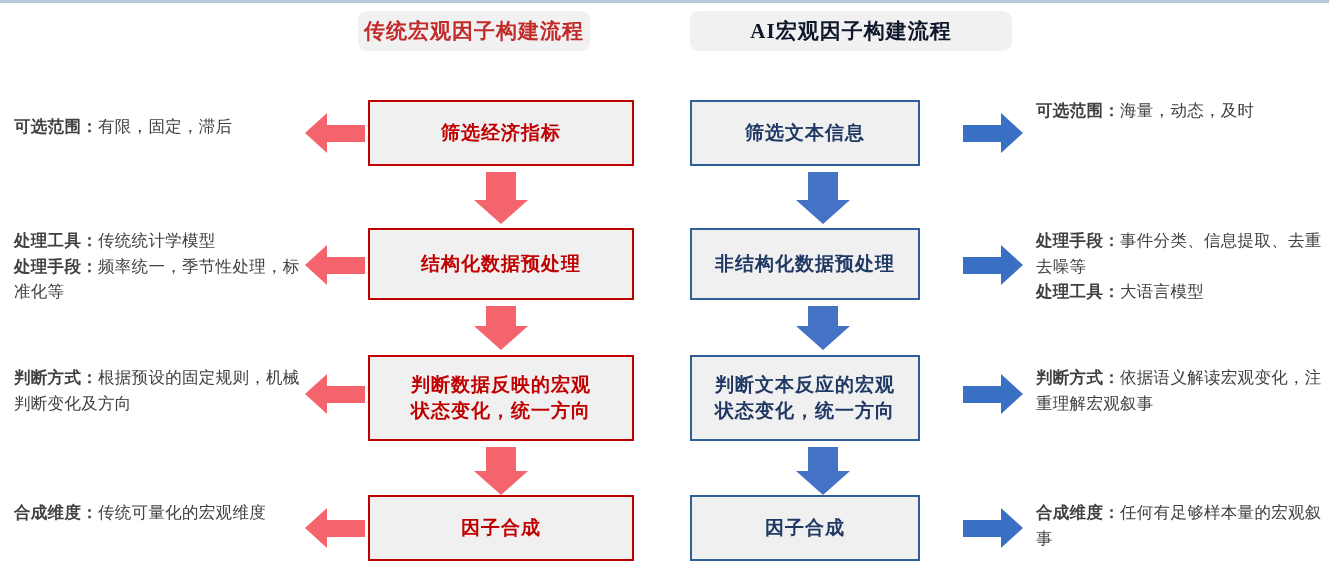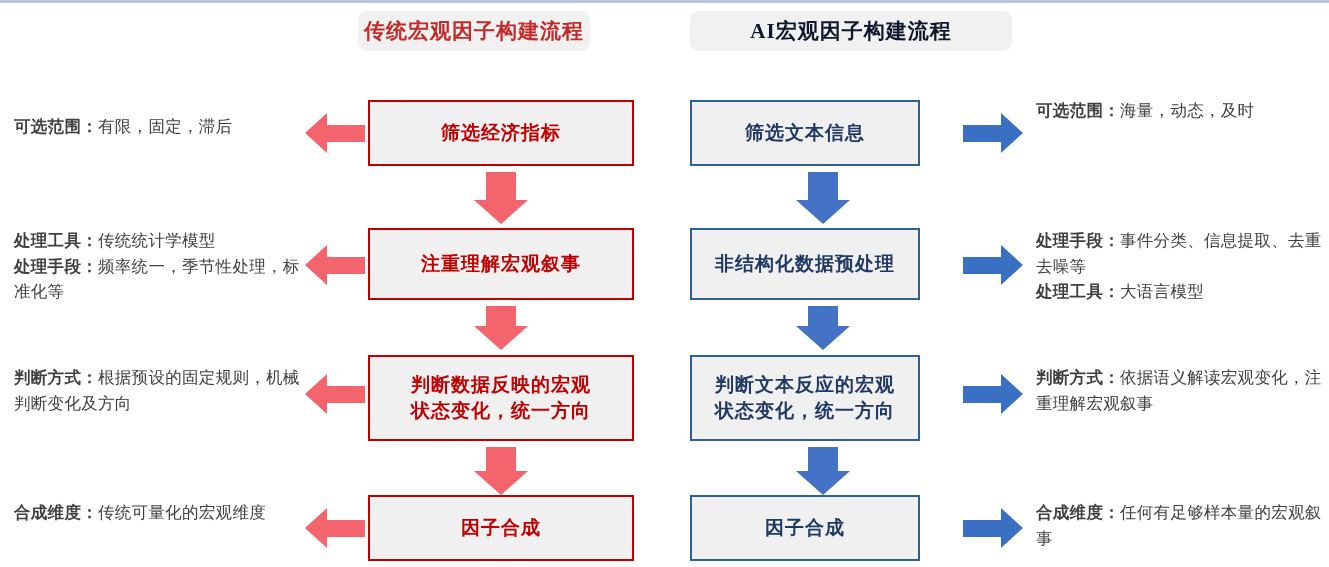--- a/index.html
+++ b/index.html
@@ -117,21 +117,21 @@
 
 <div id="top-rule"></div>
 
 <div class="badge" id="badge-trad">传统宏观因子构建流程</div>
 <div class="badge" id="badge-ai">AI宏观因子构建流程</div>
 
 <div class="box red col-left row1">
     <div>筛选经济指标</div>
   </div>
 <div class="box red col-left row2">
-    <div>注重理解宏观叙事</div>
+    <div>结构化数据预处理</div>
   </div>
 <div class="box red col-left row3">
     <div>判断数据反映的宏观<br>状态变化，统一方向</div>
   </div>
 <div class="box red col-left row4">
     <div>因子合成</div>
   </div>
 
 <div class="varrow vred v-left vg1">
     <div class="shaft"></div>

